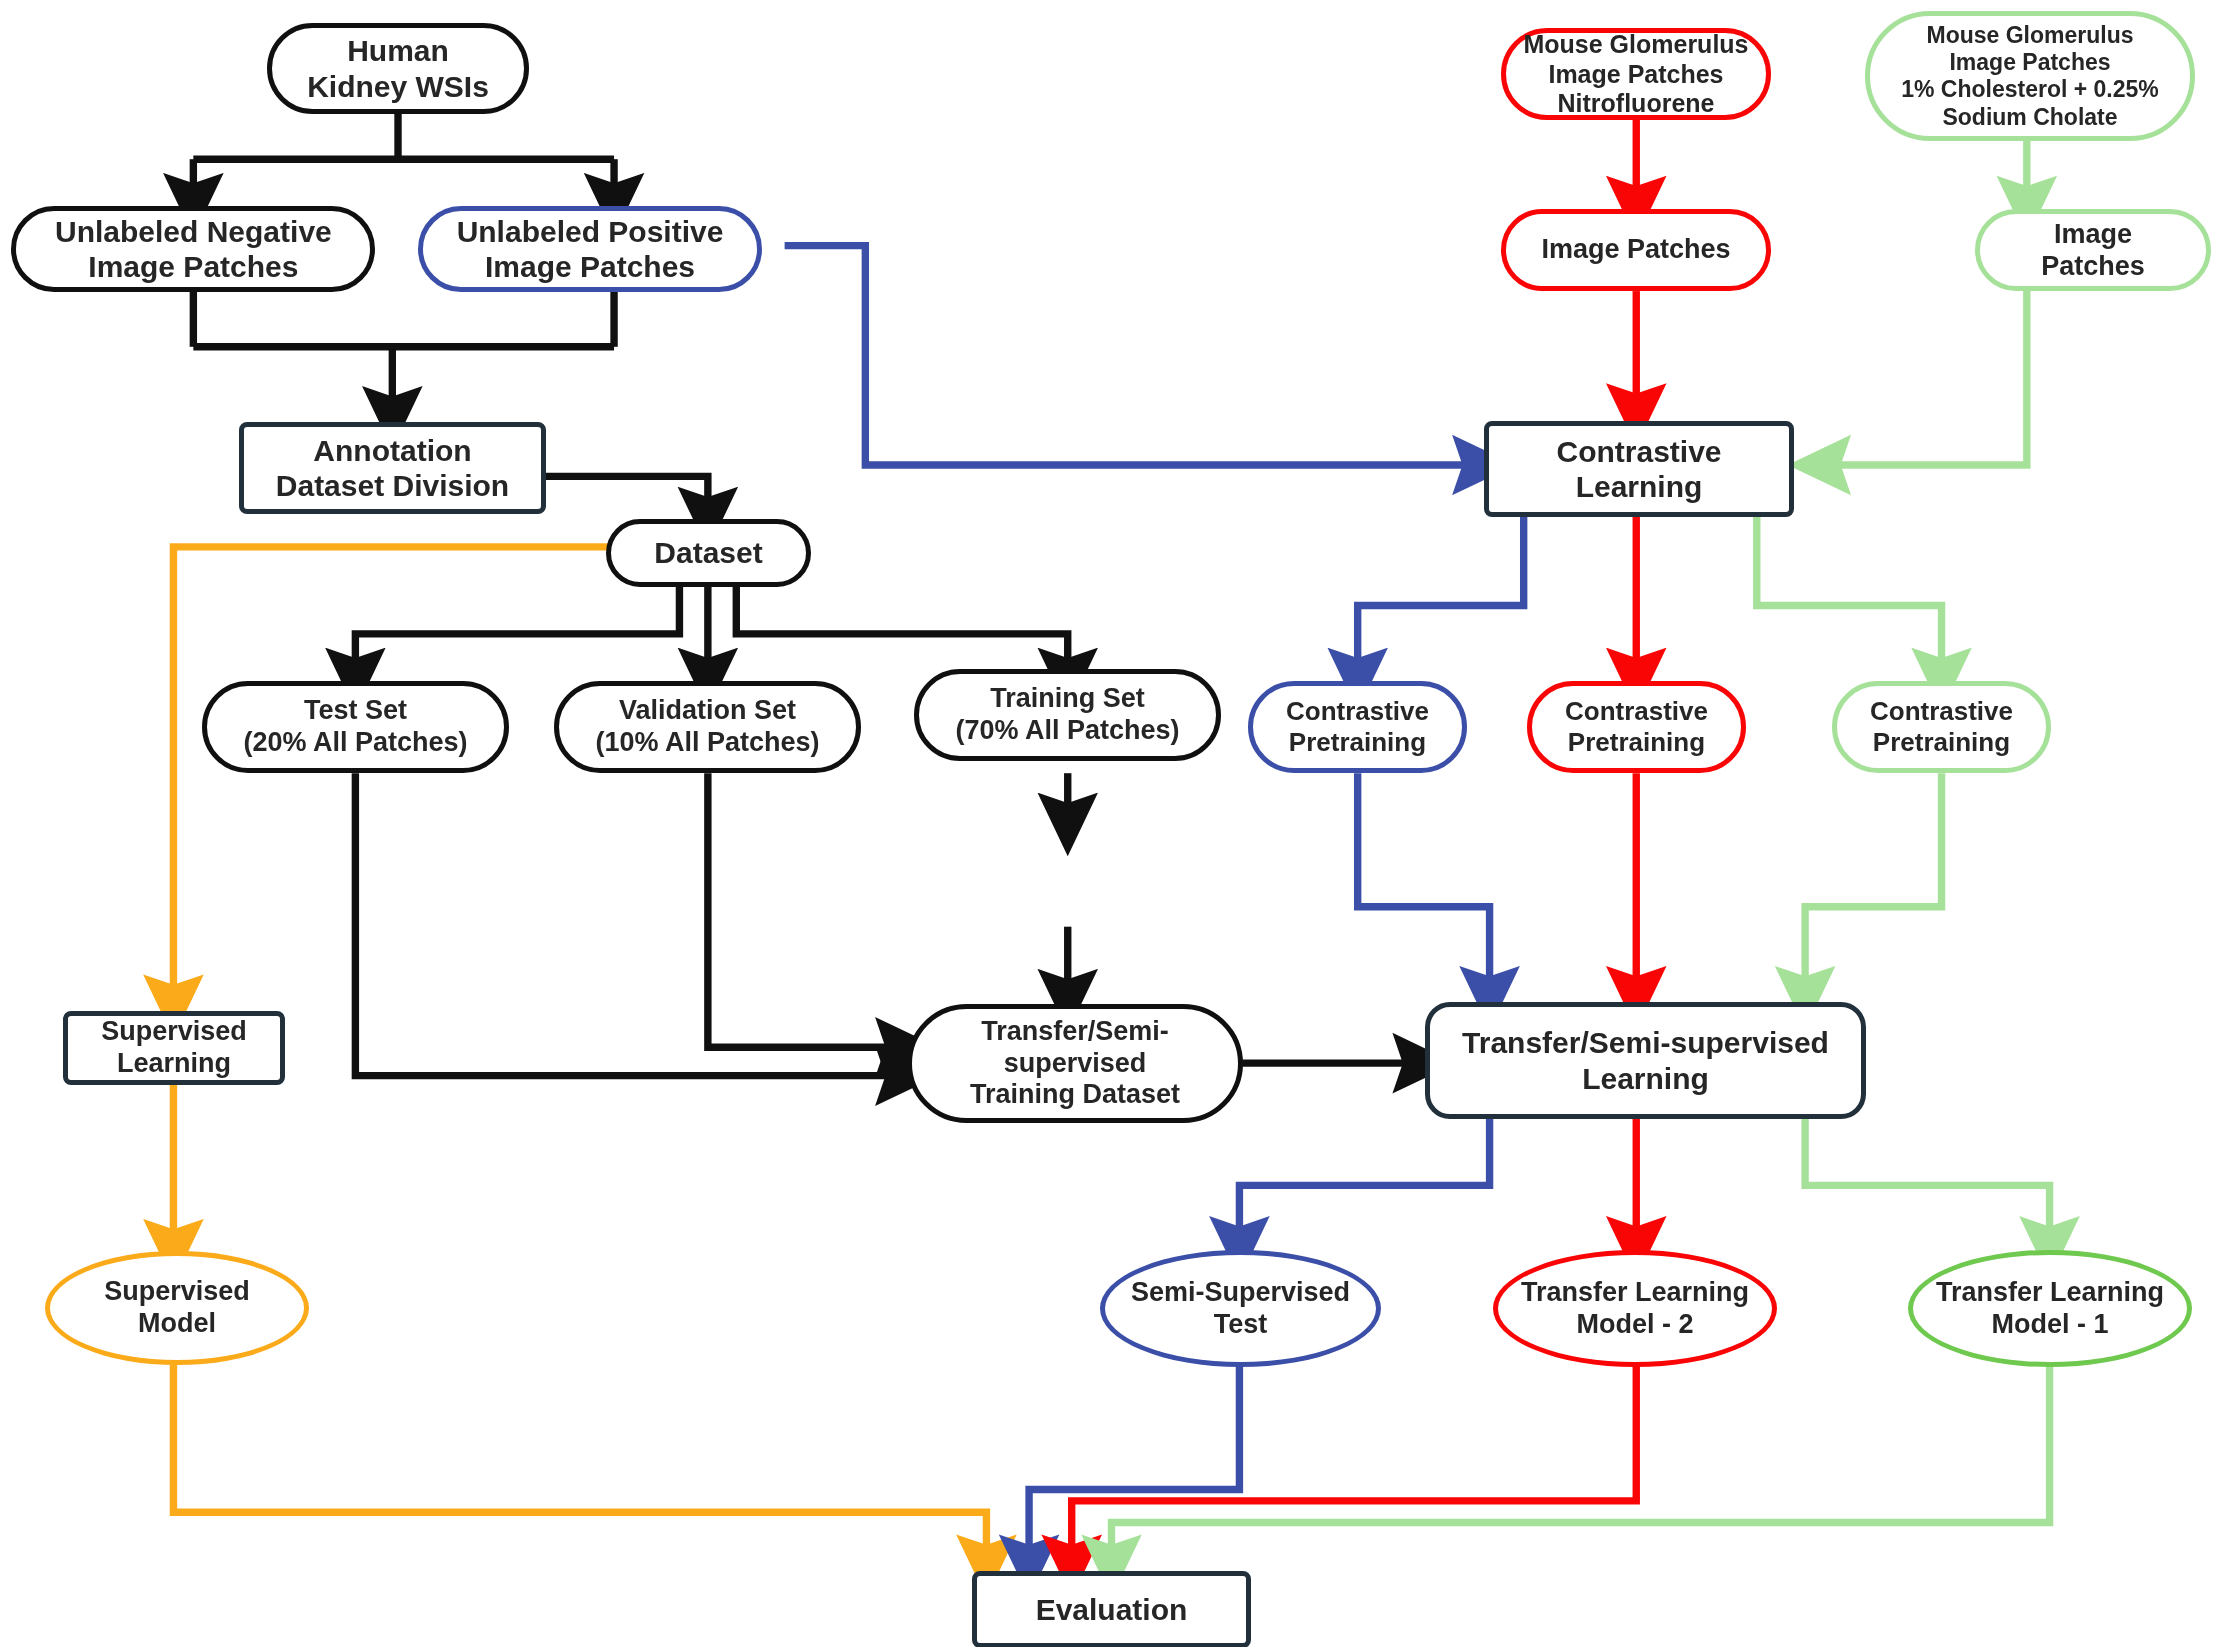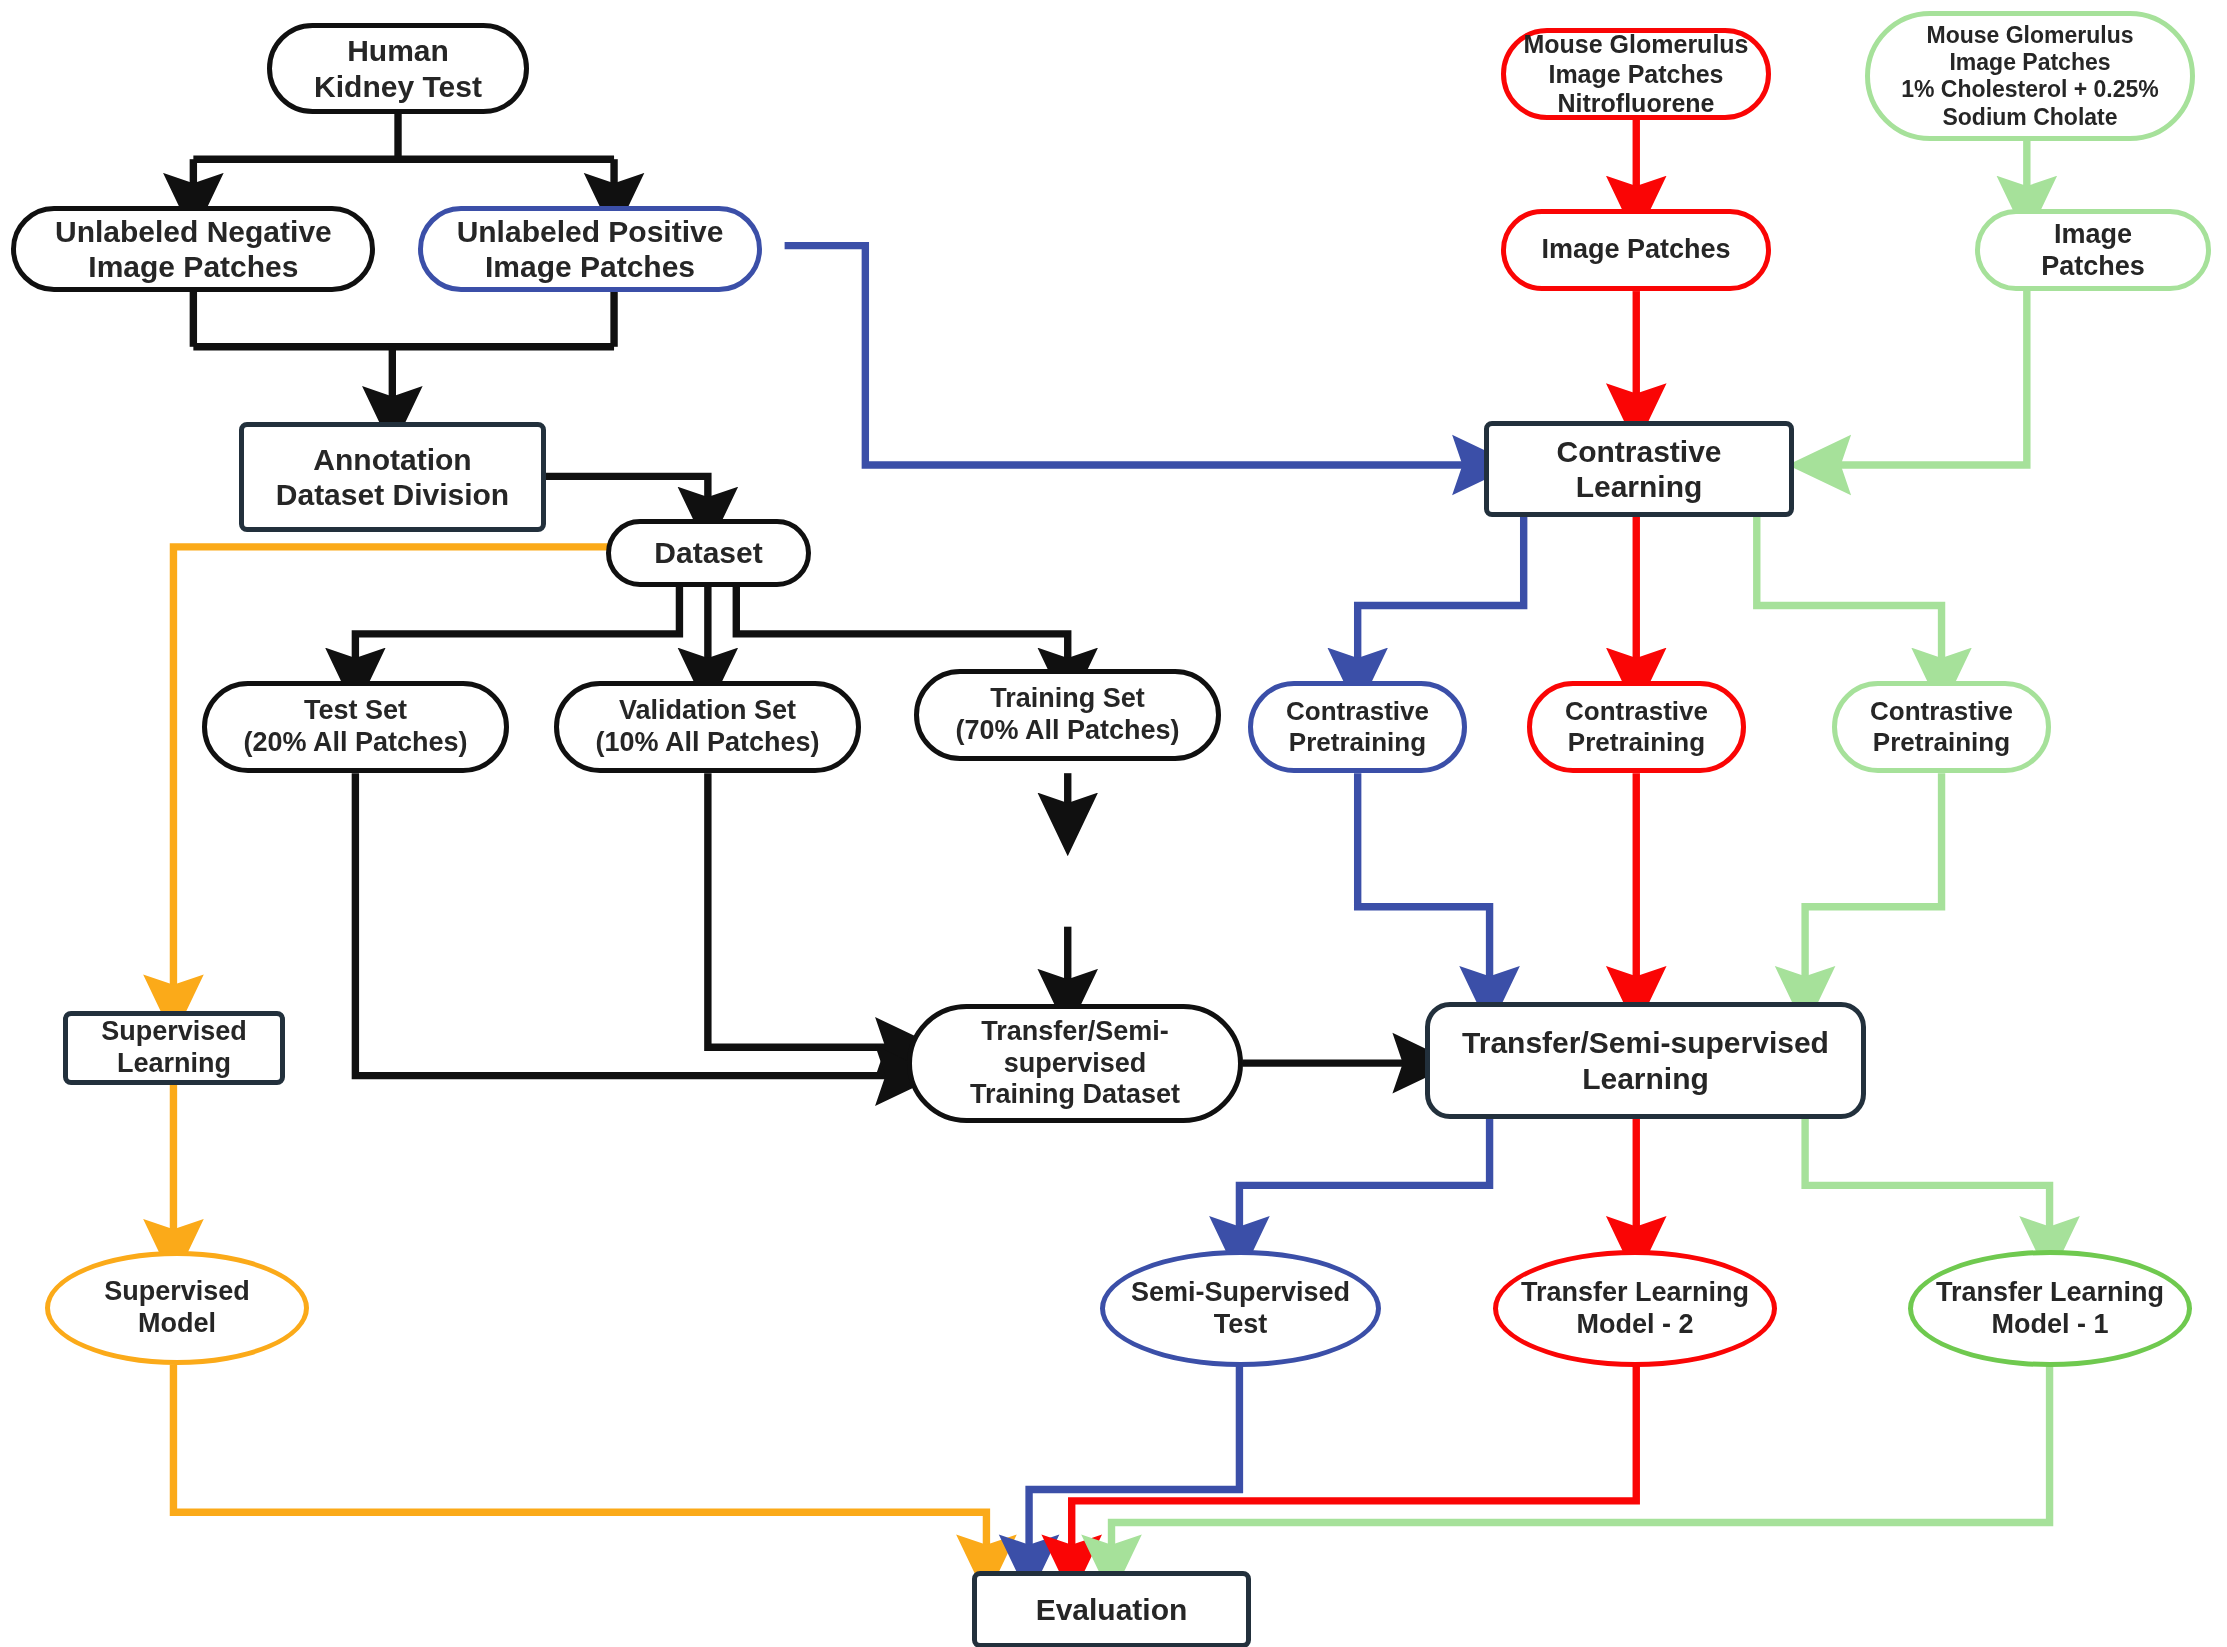--- a/index.html
+++ b/index.html
@@ -124,34 +124,34 @@
 
       <path d="M2878,2400 L2878,2640 L1885,2640 L1885,2755" stroke="#fa0505" stroke-width="13" marker-end="url(#ah-red)"></path>
 
       <path d="M3605,2400 L3605,2678 L1955,2678 L1955,2755" stroke="#a6e19a" stroke-width="13" marker-end="url(#ah-lgreen)"></path>
 
     </g>
   </svg>
 
   <div class="node stadium t52 pad" style="left:267px;top:23px;width:262px;height:91px;">
     <span style="white-space:pre-line">Human
-Kidney Test</span>
+Kidney WSIs</span>
   </div>
 
   <div class="node stadium t52 pad" style="left:11.4px;top:206px;width:364px;height:86px;">
     <span style="white-space:pre-line">Unlabeled Negative
 Image Patches</span>
   </div>
 
   <div class="node stadium c-blue t52 pad" style="left:418px;top:206px;width:344px;height:86px;">
     <span style="white-space:pre-line">Unlabeled Positive
 Image Patches</span>
   </div>
 
-  <div class="node rect t52 pad" style="left:239px;top:422px;width:307px;height:110px;justify-content:center;">
+  <div class="node rect t52 pad" style="left:239px;top:422px;width:307px;height:92px;justify-content:center;">
     <span style="white-space:pre-line">Annotation
 Dataset Division</span>
   </div>
 
   <div class="node stadium t52 pad" style="left:606px;top:519px;width:205px;height:68px;">
     <span style="white-space:pre-line">Dataset</span>
   </div>
 
   <div class="node stadium t48 pad" style="left:202px;top:681px;width:307px;height:92px;">
     <span style="white-space:pre-line">Test Set

